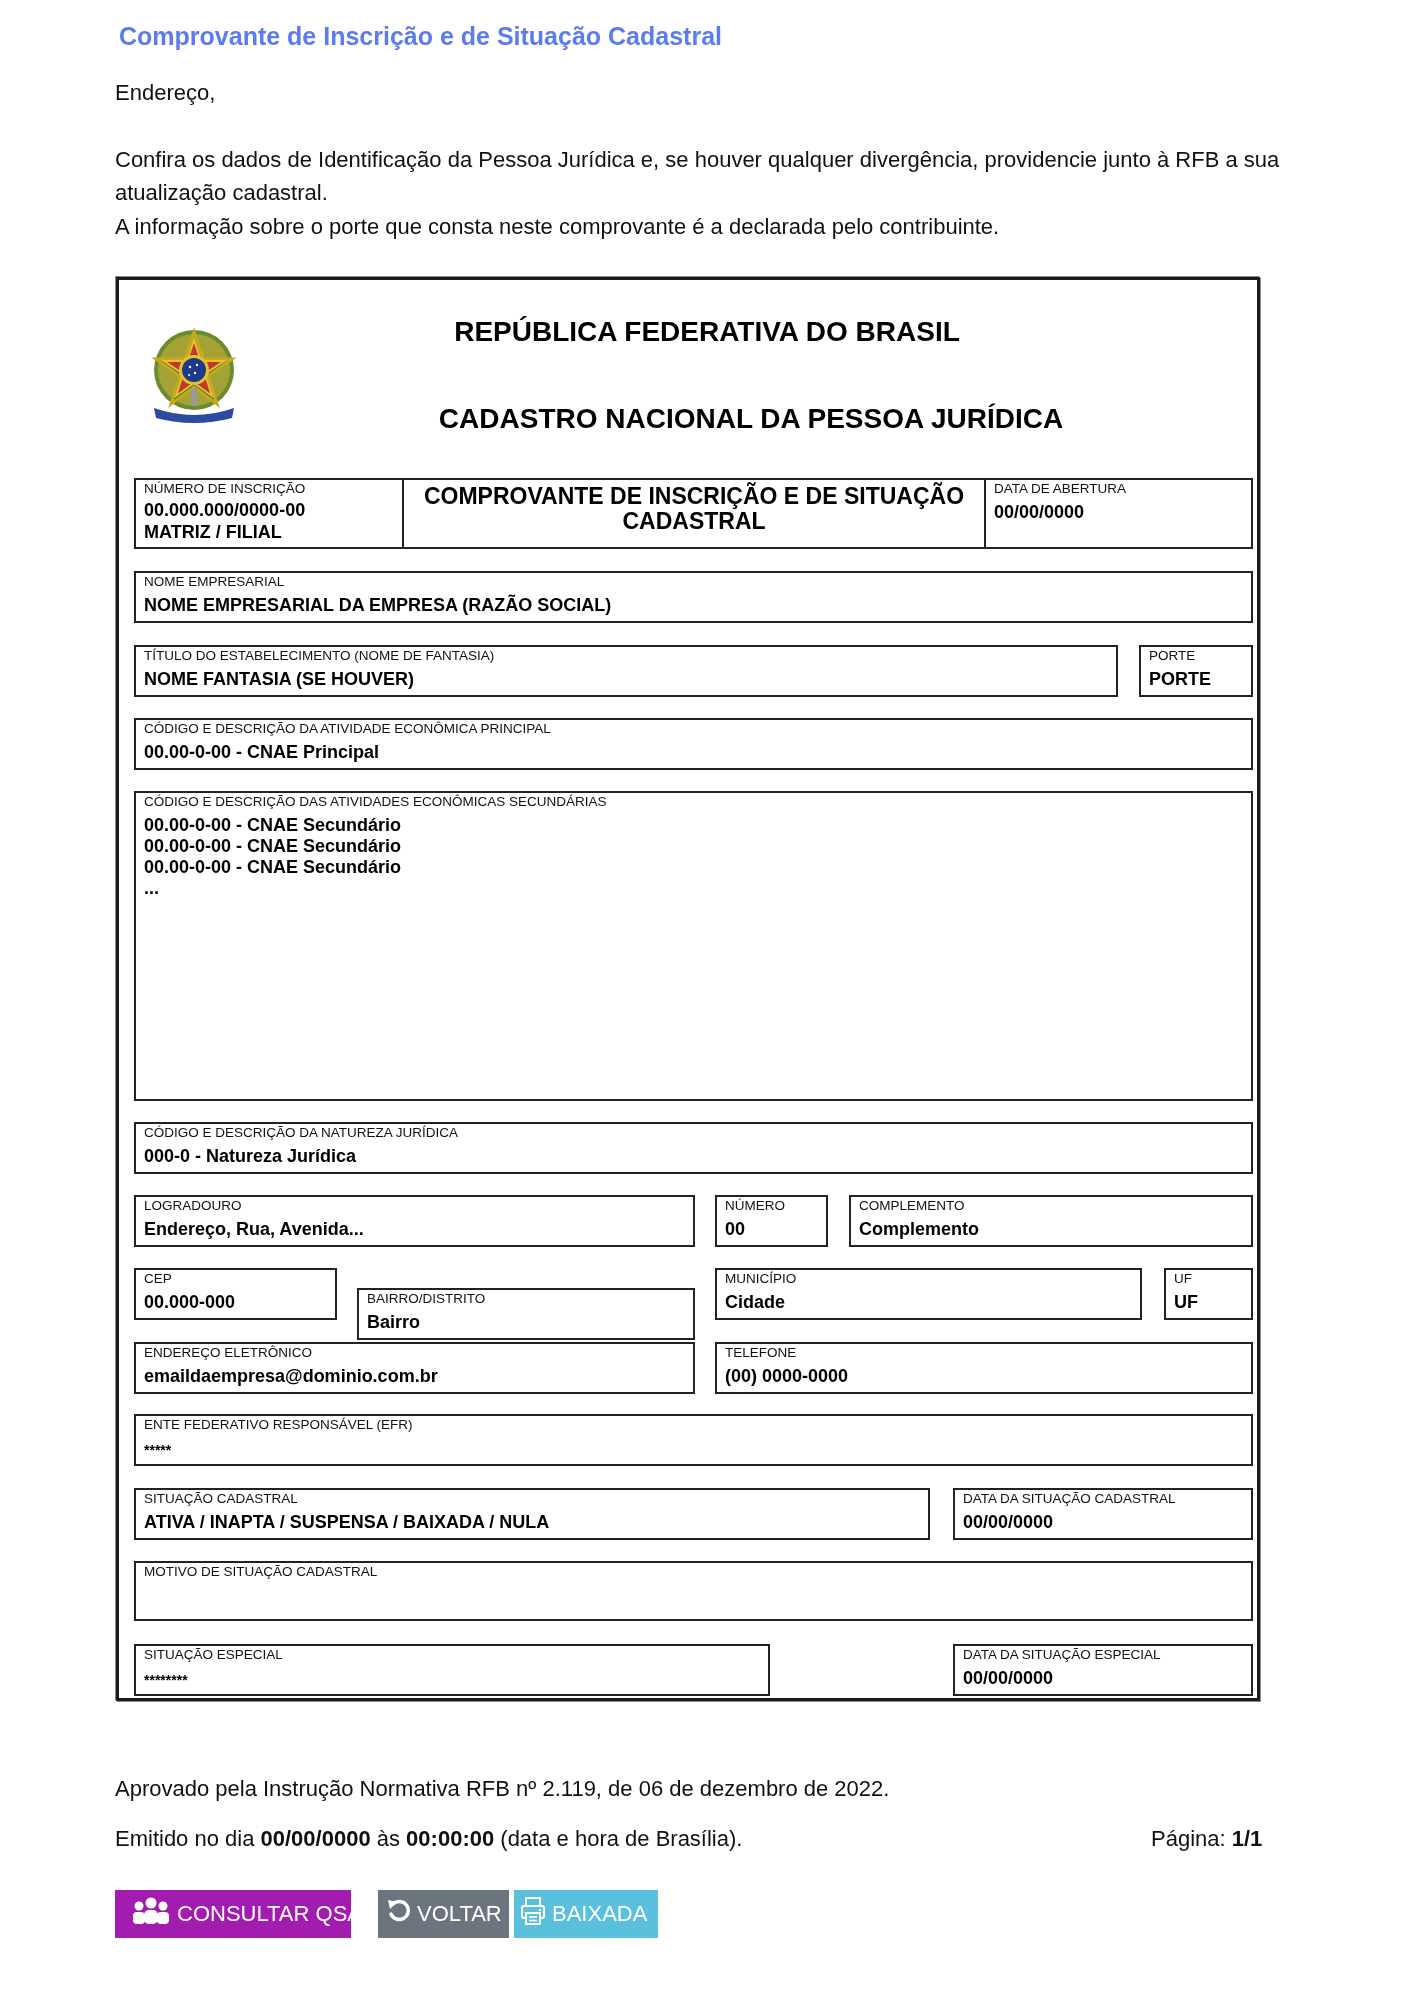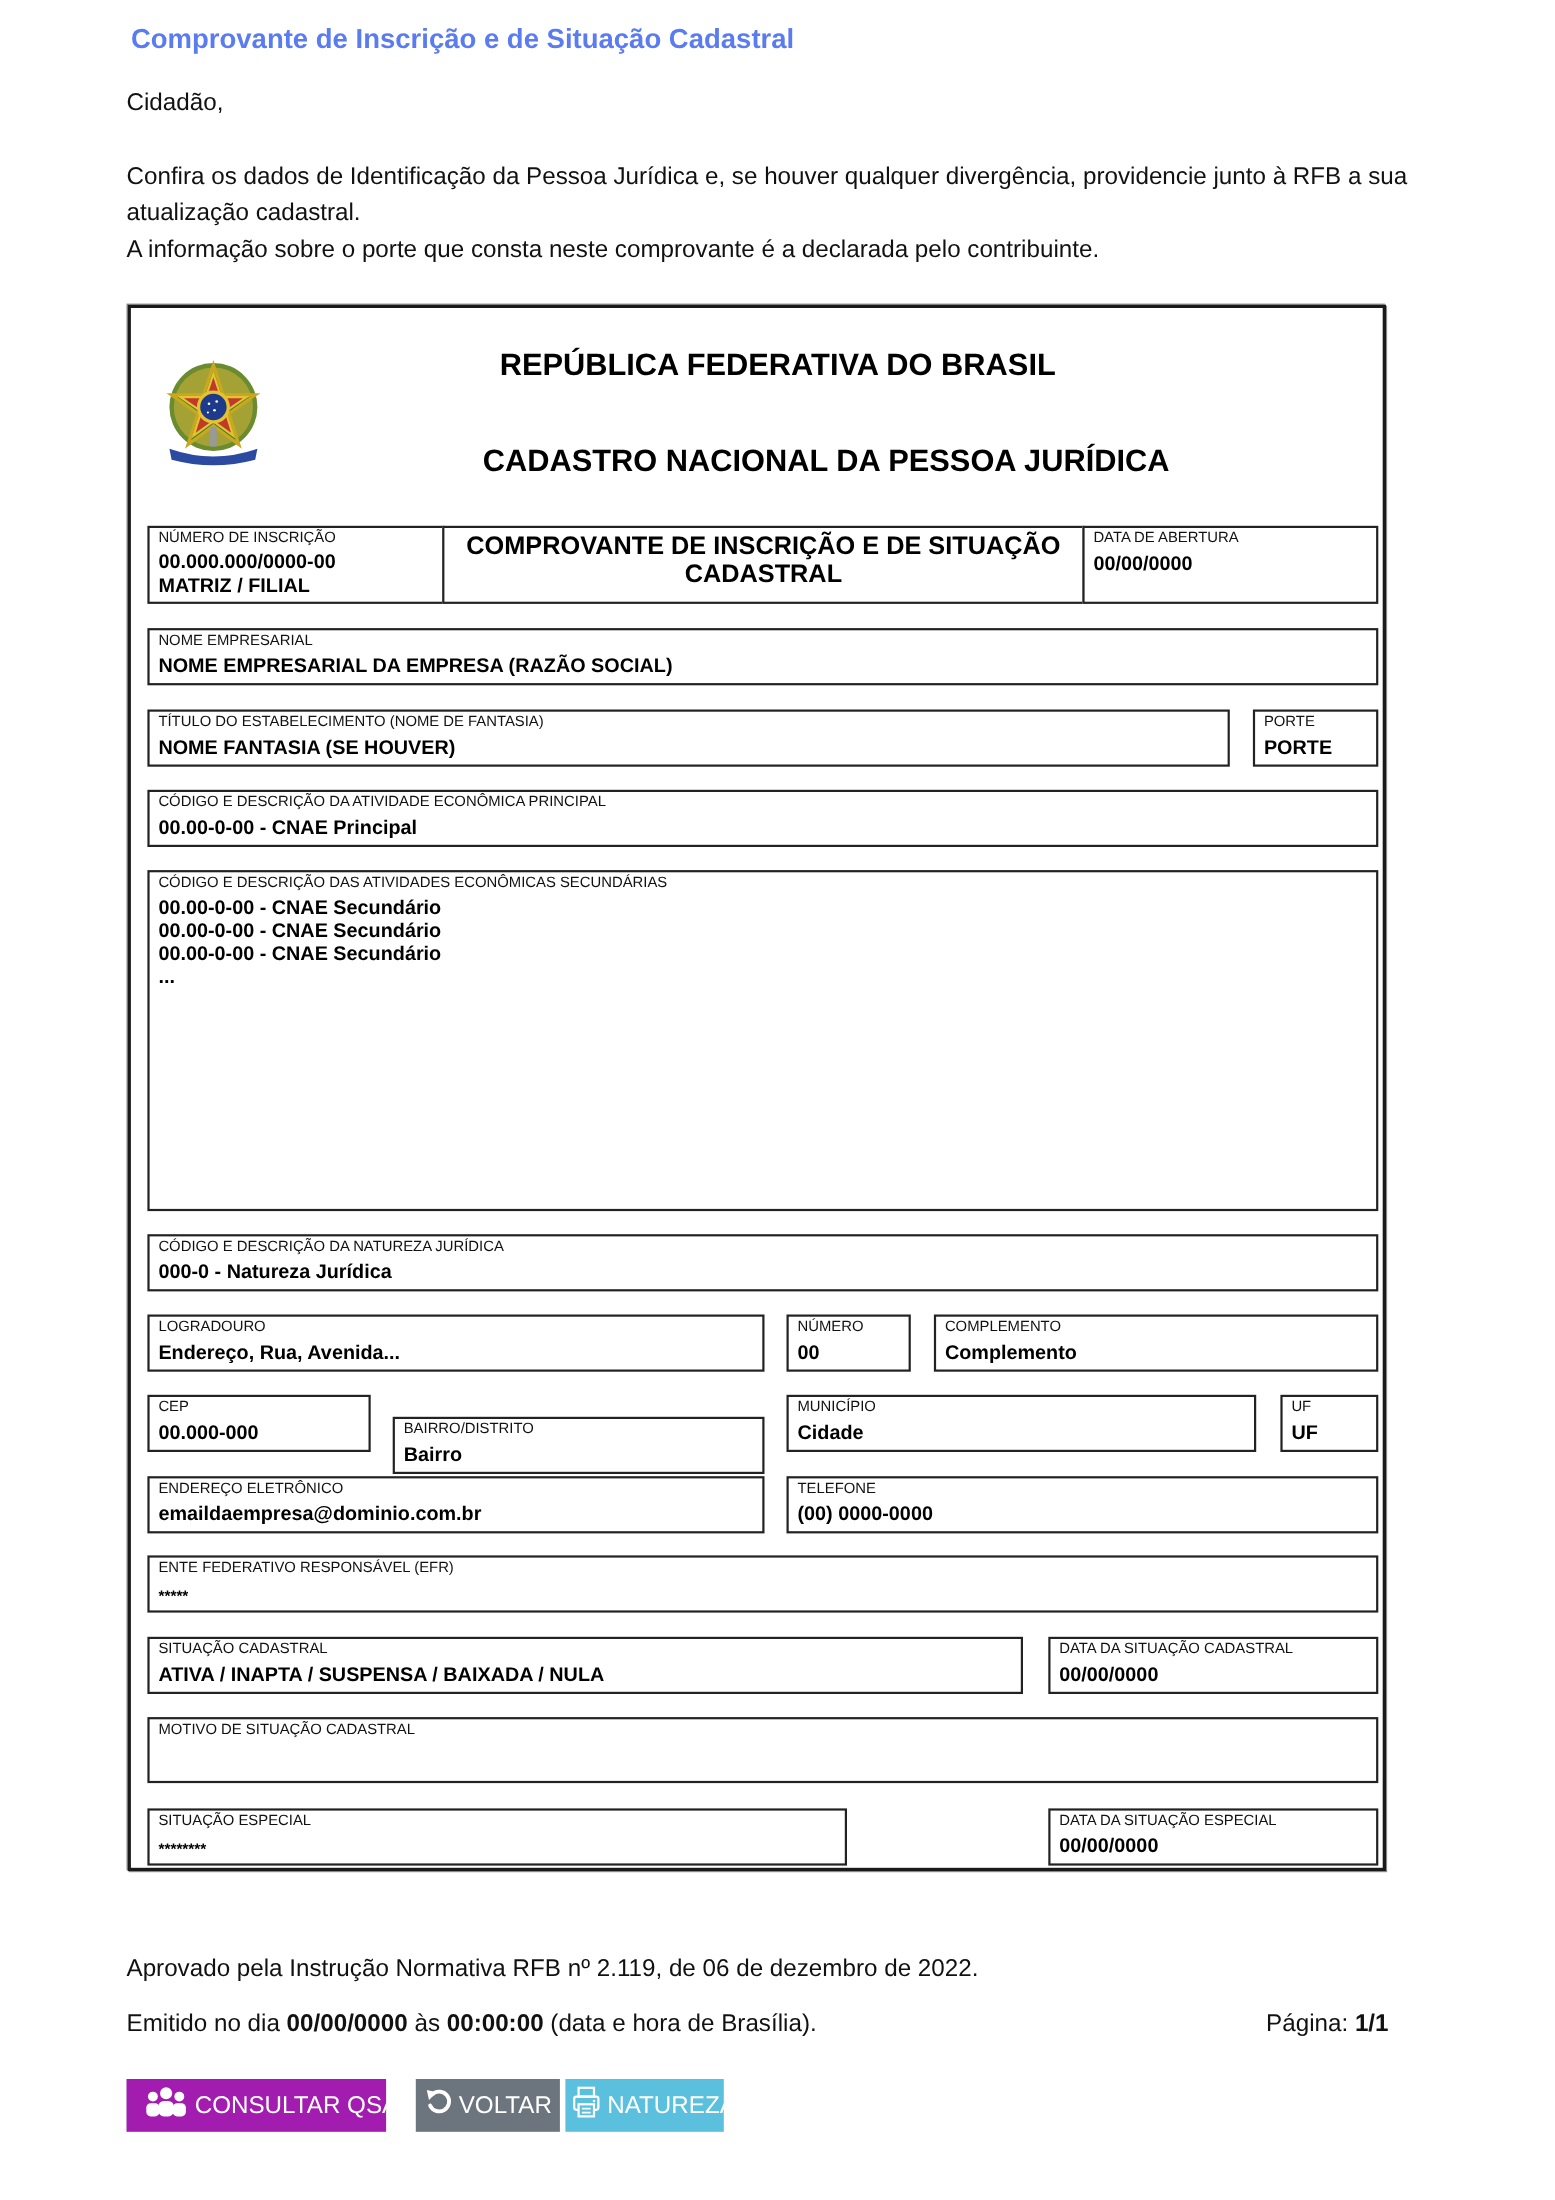--- a/index.html
+++ b/index.html
@@ -21,21 +21,21 @@
                font-weight: bold; line-height: 25px; }
   .footer-line { left: 115px; font-size: 22px; color: #111; white-space: nowrap; }
   .btn { top: 1890px; height: 48px; display: flex; align-items: center; color: #fff; font-size: 22px;
          box-sizing: border-box; cursor: pointer; white-space: nowrap; }
   .btn svg { margin-right: 6px; }
 </style>
 </head>
 <body>
 
 <div class="abs page-title">Comprovante de Inscrição e de Situação Cadastral</div>
-<div class="abs intro" style="top:76px;">Cidadão,</div>
+<div class="abs intro" style="top:76px;">Endereço,</div>
 <div class="abs intro" style="top:143px;">Confira os dados de Identificação da Pessoa Jurídica e, se houver qualquer divergência, providencie junto à RFB a sua</div>
 <div class="abs intro" style="top:176px;">atualização cadastral.</div>
 <div class="abs intro" style="top:210px;">A informação sobre o porte que consta neste comprovante é a declarada pelo contribuinte.</div>
 
 <div class="abs frame"></div>
 
 <div class="abs emblem">
   <svg width="96" height="100" viewBox="0 0 96 100">
     <circle cx="48" cy="44" r="40" fill="#6b8b2f"></circle>
     <circle cx="48" cy="44" r="36" fill="#c9b33a" opacity="0.6"></circle>
@@ -203,14 +203,14 @@
   <span>
     <svg width="26" height="30" viewBox="0 0 26 30">
       <rect x="6" y="2" width="14" height="8" fill="none" stroke="#fff" stroke-width="2"></rect>
       <rect x="2" y="10" width="22" height="12" rx="2" fill="none" stroke="#fff" stroke-width="2"></rect>
       <rect x="6" y="17" width="14" height="11" fill="#5bc0de" stroke="#fff" stroke-width="2"></rect>
       <line x1="9" y1="21" x2="17" y2="21" stroke="#fff" stroke-width="1.6"></line>
       <line x1="9" y1="24.5" x2="17" y2="24.5" stroke="#fff" stroke-width="1.6"></line>
       <circle cx="20" cy="14" r="1.2" fill="#fff"></circle>
     </svg>
   </span>
-  <span>NATUREZA</span>
+  <span>BAIXADA</span>
 </div>
 
 </body></html>

